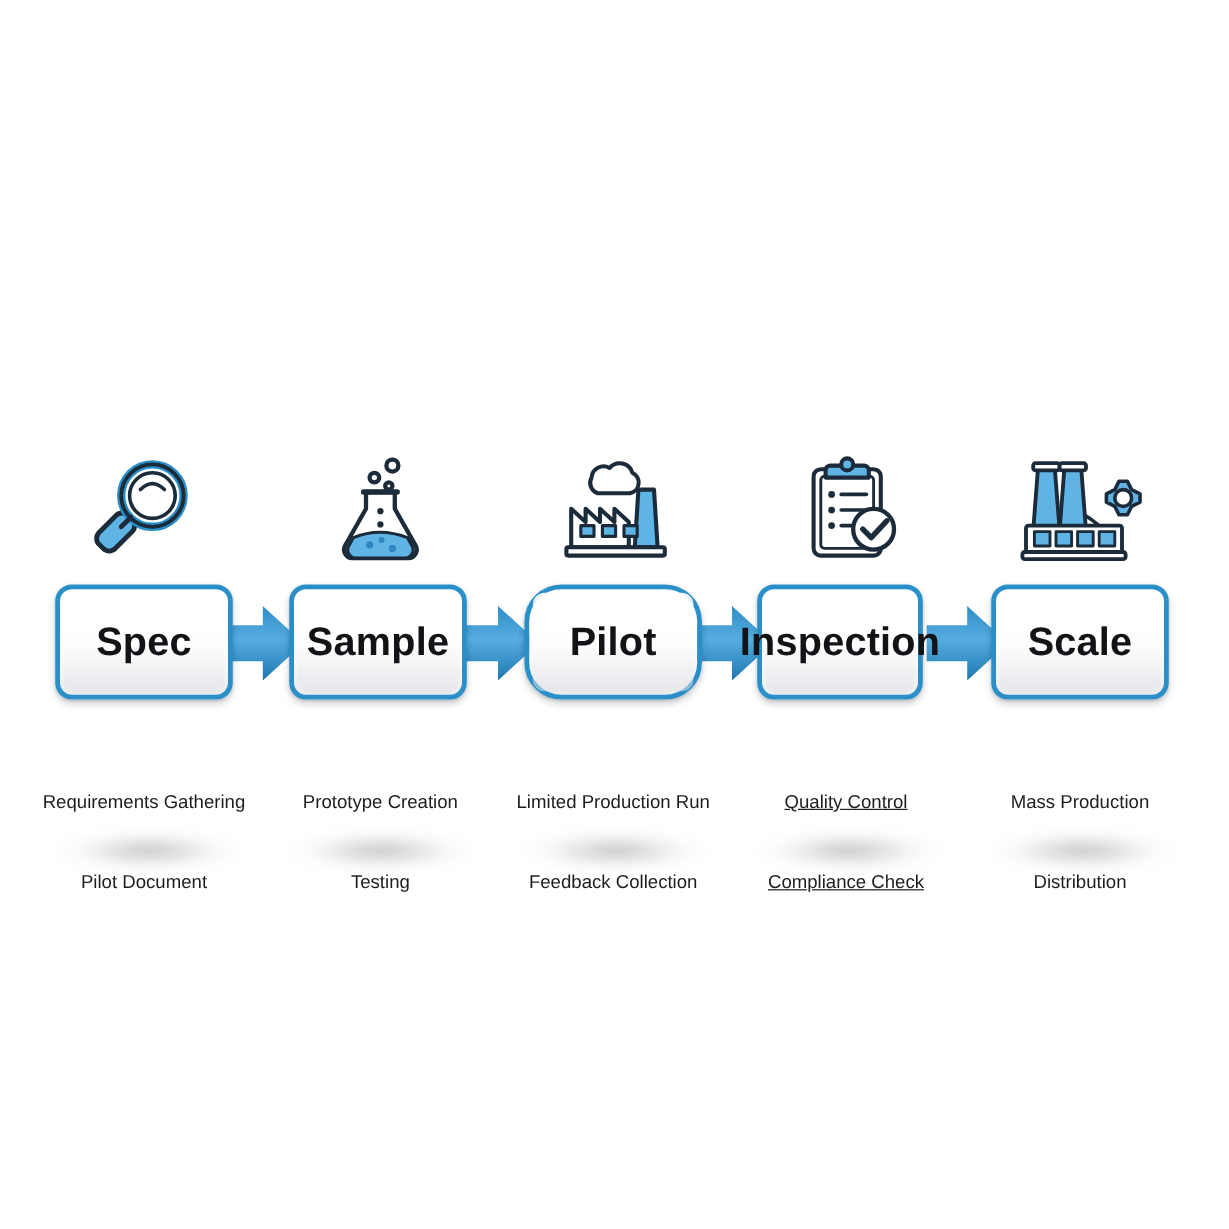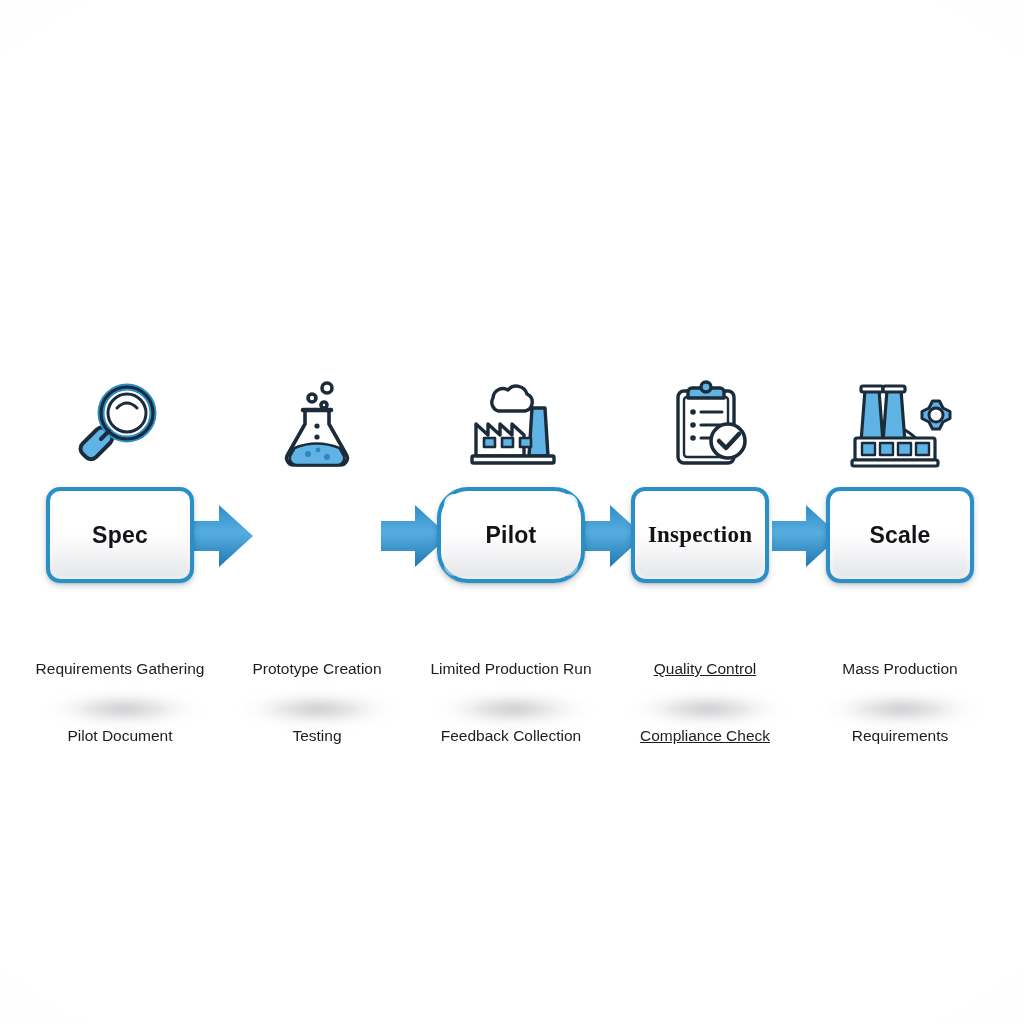--- a/index.html
+++ b/index.html
@@ -61,21 +61,21 @@
   .step-box .inner-sheen {
     position: absolute;
     left: 3px; right: 3px; top: 3px; bottom: 3px;
     border-radius: 10px;
     background: linear-gradient(180deg, rgba(255,255,255,0.95) 0%, rgba(255,255,255,0.25) 55%, rgba(225,228,232,0.55) 100%);
     pointer-events: none;
   }
   .step-label {
     position: relative;
     z-index: 2;
-    font-size: 23px;
+    font-size: 33px;
     font-weight: bold;
     color: #111316;
     letter-spacing: 0.2px;
     white-space: nowrap;
   }
 
   
   .arrow {
     position: absolute;
     top: 505px;
@@ -224,25 +224,29 @@
   <div class="arrow" style="left:772px;">
     <svg width="68" height="62" viewBox="0 0 68 62">
       <path d="M0 16 h34 V0 l34 31 -34 31 V46 H0 z" fill="url(#ag1)"></path>
     </svg>
   </div>
 
   <div class="step-box" style="left:46px; width:148px;">
     <div class="inner-sheen"></div>
     <span class="step-label">Spec</span>
   </div>
+  <div class="step-box" style="left:241px; width:148px;">
+    <div class="inner-sheen"></div>
+    <span class="step-label">Sample</span>
+  </div>
   <div class="step-box" style="left:437px; width:148px;border-radius:31px;">
     <div class="inner-sheen"></div>
     <span class="step-label">Pilot</span>
   </div>
-  <div class="step-box" style="left:631px; width:138px;font-family:Liberation Serif, serif;">
+  <div class="step-box" style="left:631px; width:138px;">
     <div class="inner-sheen"></div>
     <span class="step-label">Inspection</span>
   </div>
   <div class="step-box" style="left:826px; width:148px;">
     <div class="inner-sheen"></div>
     <span class="step-label">Scale</span>
   </div>
 
   <div class="caption" style="left:20px; width:200px;">
     <span class="cl">Requirements Gathering</span>
@@ -255,21 +259,21 @@
   <div class="caption" style="left:411px; width:200px;">
     <span class="cl">Limited Production Run</span>
     <span class="cl">Feedback Collection</span>
   </div>
   <div class="caption" style="left:605px; width:200px;text-decoration:underline;">
     <span class="cl">Quality Control</span>
     <span class="cl">Compliance Check</span>
   </div>
   <div class="caption" style="left:800px; width:200px;">
     <span class="cl">Mass Production</span>
-    <span class="cl">Requirements</span>
+    <span class="cl">Distribution</span>
   </div>
 
   <div class="ground-shadow" style="left:44px; width:160px;"></div>
   <div class="ground-shadow" style="left:238px; width:160px;"></div>
   <div class="ground-shadow" style="left:433px; width:160px;"></div>
   <div class="ground-shadow" style="left:628px; width:160px;"></div>
   <div class="ground-shadow" style="left:822px; width:160px;"></div>
 
 </div>
 

